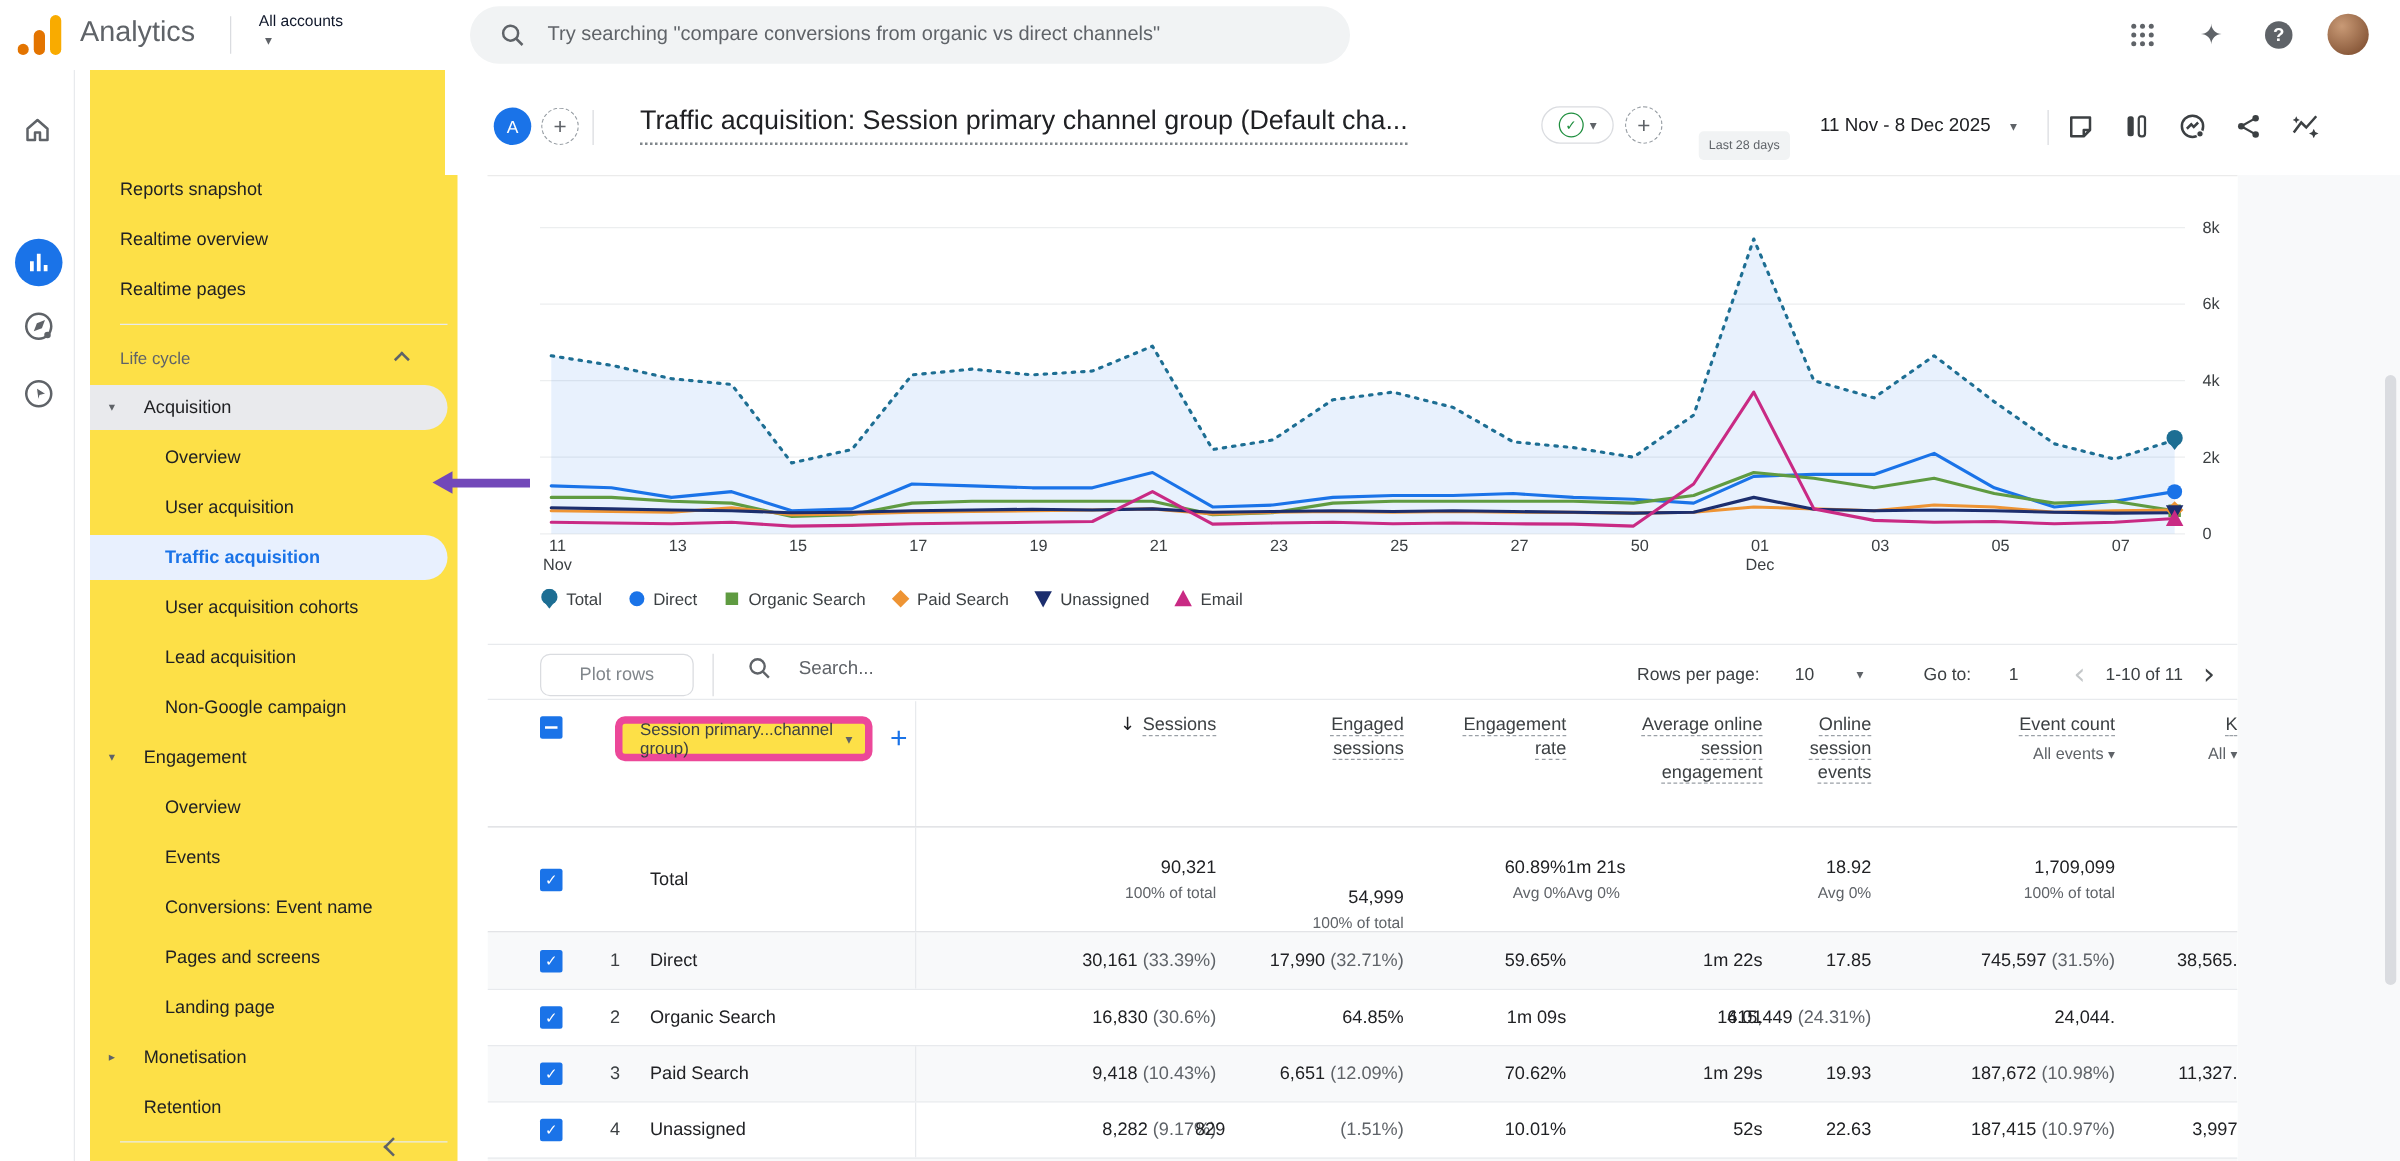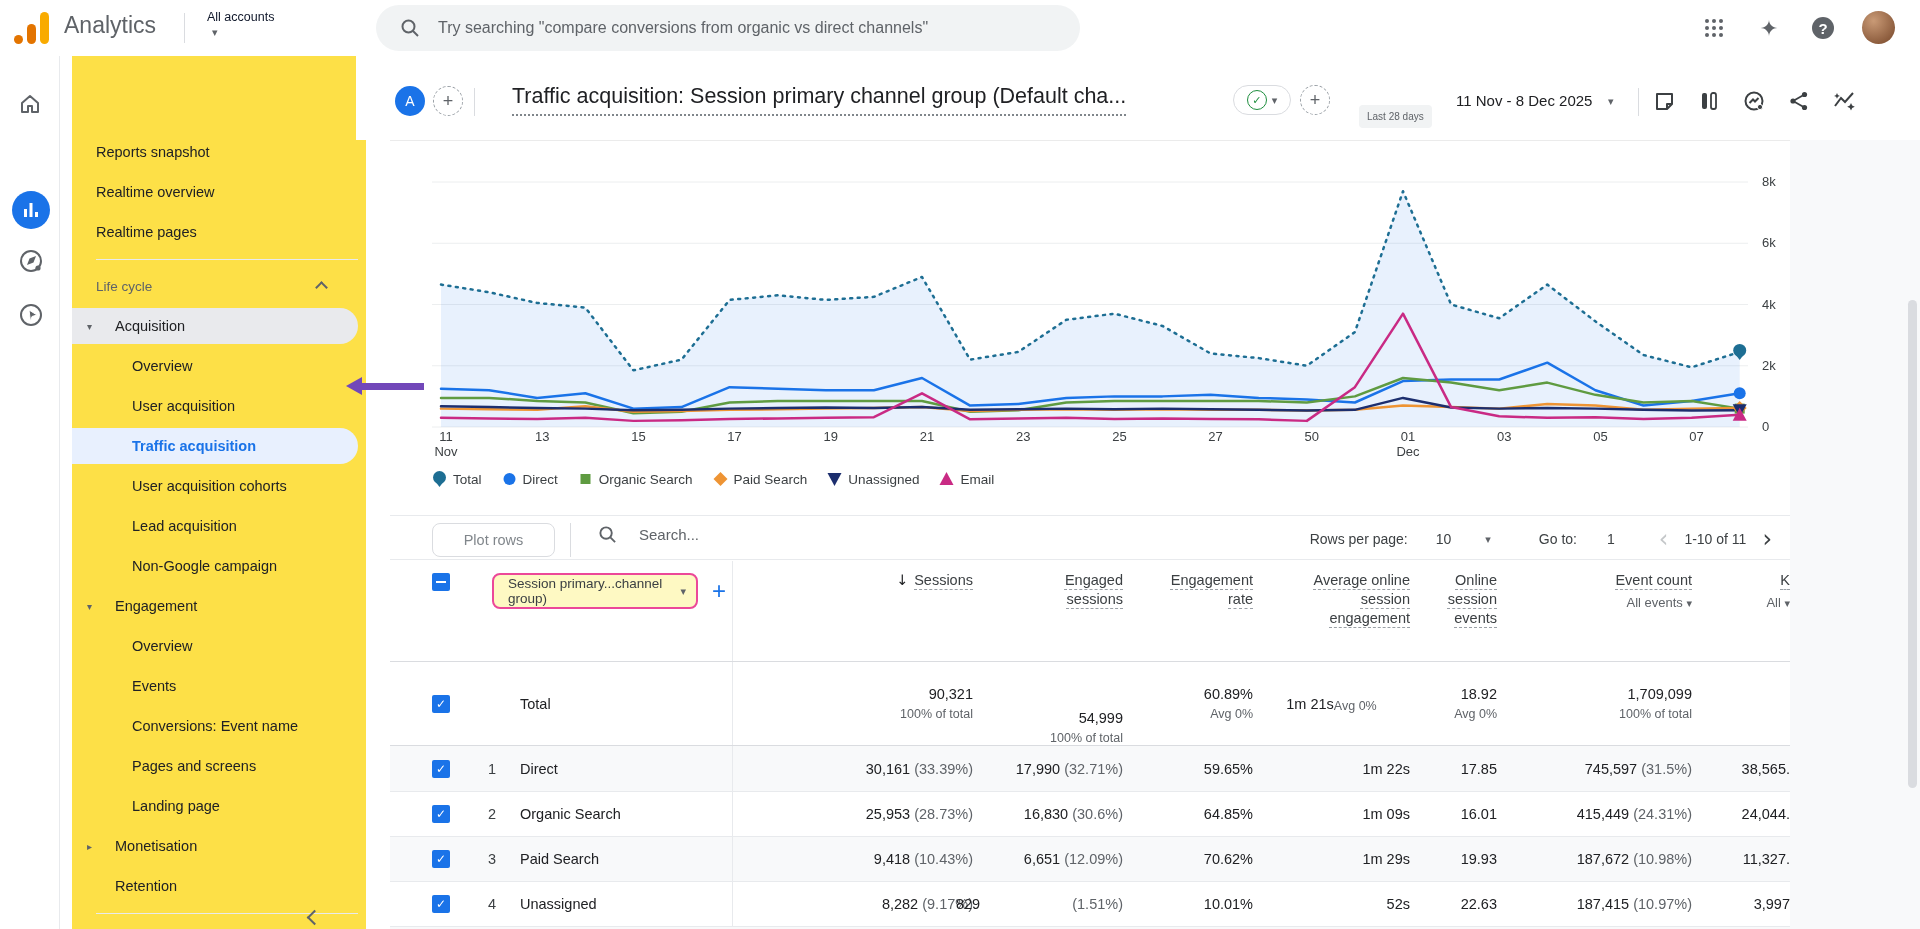--- a/index.html
+++ b/index.html
@@ -86,23 +86,23 @@
   #tbl-search-ph { font-size:15px; color:#5f6368; }
   #pag { position:absolute; right:18px; top:384px; display:flex; align-items:center; font-size:14px; color:#3c4043; }
 
   
   .tgrid { display:grid; grid-template-columns:46px 56px 212px 241px 150px 130px 157px 87px 195px 98px; padding-left:28px; }
   #thead { position:absolute; left:0; top:420px; width:1400px; height:100px; }
   .hcell { padding-top:10px; text-align:right; font-size:14.5px; color:#3c4043; line-height:19px; }
   .hcell .dashed { text-decoration:underline dashed #9aa0a6 1px; text-underline-offset:4px; }
   .hsub { font-size:13px; color:#5f6368; margin-top:3px; text-decoration:none; }
   .bl { border-left:1px solid #e8eaed; }
-  #dim-select { position:absolute; left:102px; top:12px; width:206px; height:36px; border:2px solid #ec4899;
+  #dim-select { position:absolute; left:102px; top:12px; width:206px; height:36px; border:6px solid #ec4899;
                 border-radius:8px; display:flex; align-items:center; justify-content:space-between;
-                padding:0 10px 0 14px; font-size:13.5px; color:#3c4043; background:#fef9c3; }
+                padding:0 10px 0 14px; font-size:13.5px; color:#3c4043; background:#fde047; }
   #dim-plus { position:absolute; left:322px; top:16px; color:#1a73e8; font-size:24px; font-weight:400; }
   .cbox { width:18px; height:18px; border-radius:2px; background:#1a73e8; color:#fff; display:flex;
           align-items:center; justify-content:center; font-size:12px; }
   .cbox .bar { width:10px; height:2px; background:#fff; }
 
   #total-row { position:absolute; left:0; top:520px; width:1400px; height:85px; border-top:1px solid #dadce0;
                border-bottom:1px solid #dadce0; align-items:center; }
   .vmain { font-size:14.5px; color:#202124; }
   .vsub { font-size:12.5px; color:#5f6368; margin-top:5px; }
   .vparen { color:#5f6368; }
@@ -463,21 +463,21 @@
           <div class="vsub">100% of total</div>
         </div>
         <div class="cell-r" style="height: 100%; display: flex; flex-direction: column; justify-content: center; align-items: flex-end;">
           <div class="vmain" style="font-weight:normal;margin-top:48px;">54,999</div>
           <div class="vsub">100% of total</div>
         </div>
         <div class="cell-r" style="height: 100%; display: flex; flex-direction: column; justify-content: center; align-items: flex-end;">
           <div class="vmain" style="font-weight:normal;">60.89%</div>
           <div class="vsub">Avg 0%</div>
         </div>
-        <div class="cell-r" style="height: 100%; display: flex; flex-direction: row; justify-content: center; align-items: center;">
+        <div class="cell-r" style="height: 100%; display: flex; flex-direction: column; justify-content: center; align-items: flex-start;">
           <div class="vmain" style="font-weight:normal;">1m 21s</div>
           <div class="vsub">Avg 0%</div>
         </div>
         <div class="cell-r" style="height: 100%; display: flex; flex-direction: column; justify-content: center; align-items: flex-end;">
           <div class="vmain" style="font-weight:normal;">18.92</div>
           <div class="vsub">Avg 0%</div>
         </div>
         <div class="cell-r" style="height: 100%; display: flex; flex-direction: column; justify-content: center; align-items: flex-end;">
           <div class="vmain" style="font-weight:normal;">1,709,099</div>
           <div class="vsub">100% of total</div>
@@ -509,21 +509,20 @@
           <div class="cell-r" style="height: 100%; display: flex; align-items: center; justify-content: flex-end;">
             <span class="vmain">38,565.</span>
           </div>
         </div>
         <div class="trow tgrid" style="top: 650px; background: rgb(255, 255, 255);">
           <div style="display: flex; align-items: center; justify-content: center; height: 100%;">
             <div class="cbox u">✓</div>
           </div>
           <div class="rownum">2</div>
           <div class="tname">Organic Search</div>
-          <div class="cell-r bl" style="height: 100%; display: flex; align-items: center; justify-content: flex-end;"><span class="vmain">25,953</span>&nbsp;<span class="vparen">(28.73%)</span></div>
           <div class="cell-r" style="height: 100%; display: flex; align-items: center; justify-content: flex-end;"><span class="vmain">16,830</span>&nbsp;<span class="vparen">(30.6%)</span></div>
           <div class="cell-r" style="height: 100%; display: flex; align-items: center; justify-content: flex-end;">
             <span class="vmain">64.85%</span>
           </div>
           <div class="cell-r" style="height: 100%; display: flex; align-items: center; justify-content: flex-end;">
             <span class="vmain">1m 09s</span>
           </div>
           <div class="cell-r" style="height: 100%; display: flex; align-items: center; justify-content: flex-end;">
             <span class="vmain">16.01</span>
           </div>

